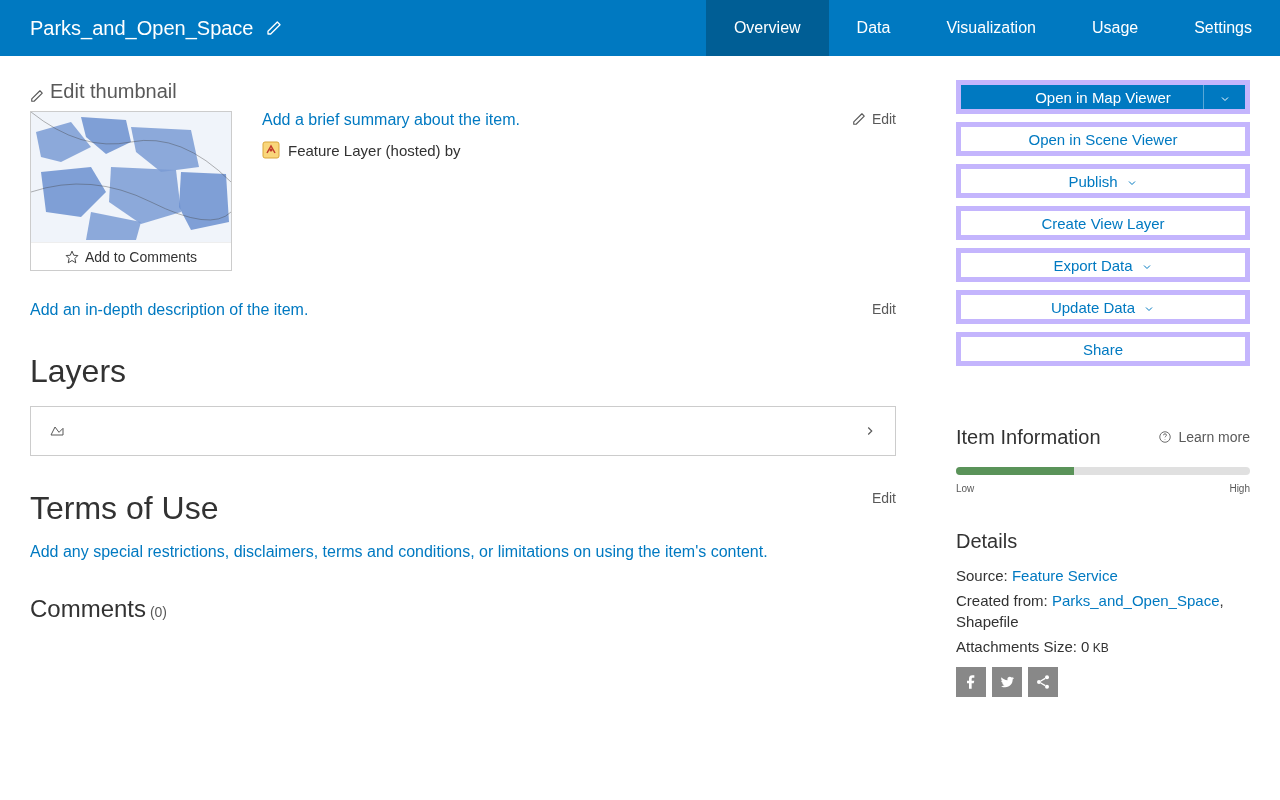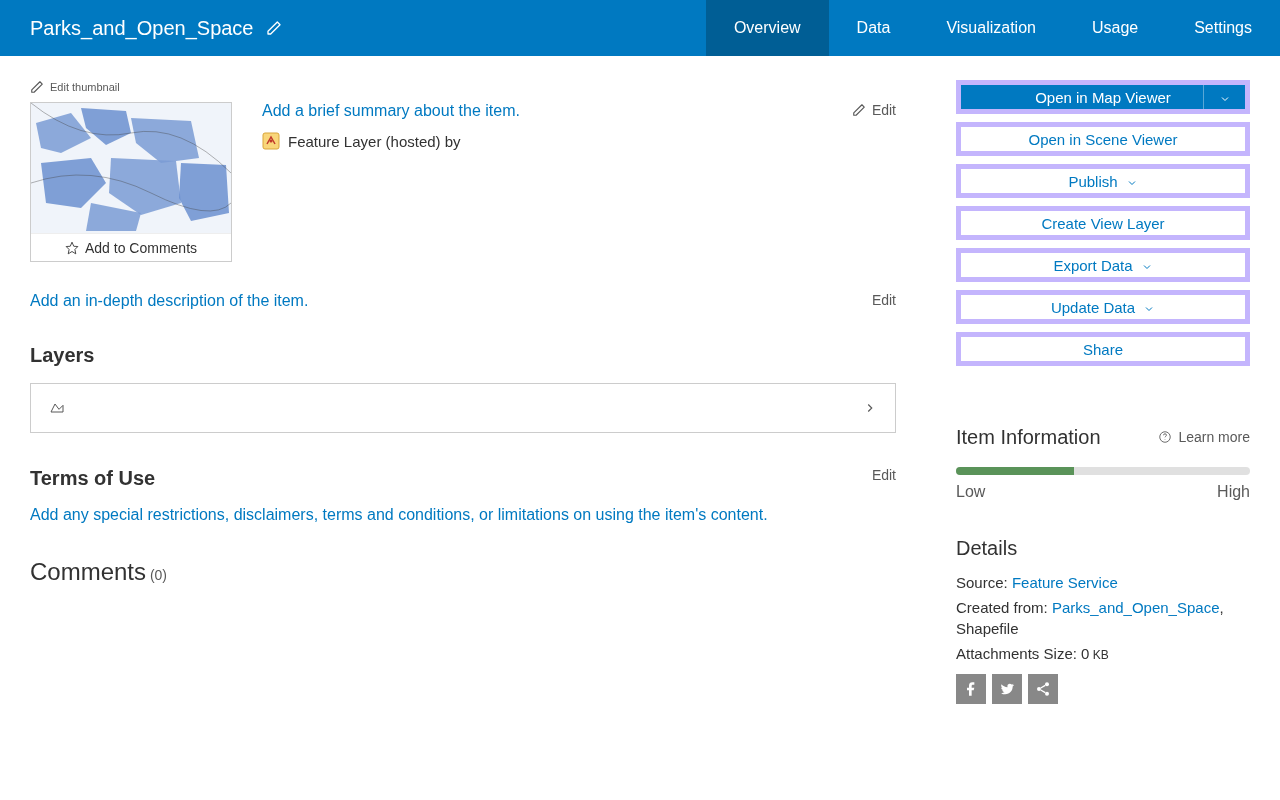--- a/index.html
+++ b/index.html
@@ -61,21 +61,21 @@
   .side {
     width: 294px;
     flex-shrink: 0;
   }
   
   .edit-thumb {
     display: flex;
     align-items: center;
     gap: 6px;
     color: #595959;
-    font-size: 11px;
+    font-size: 20px;
     margin-bottom: 8px;
   }
   .edit-thumb svg { stroke: #595959; }
   
   .top-row {
     display: flex;
     gap: 30px;
     margin-bottom: 30px;
   }
   .thumb-card {
@@ -145,22 +145,22 @@
   .section {
     margin-bottom: 34px;
     position: relative;
   }
   .desc-link {
     color: #0079c1;
     font-size: 16px;
     cursor: pointer;
   }
   .section-heading {
-    font-size: 20px;
-    font-weight: 700;
+    font-size: 32px;
+    font-weight: 400;
     color: #323232;
     margin-bottom: 16px;
   }
   .section .edit-float {
     position: absolute;
     right: 0;
     top: 0;
     display: flex;
     align-items: center;
     gap: 6px;
@@ -267,21 +267,21 @@
     overflow: hidden;
   }
   .progress-fill {
     height: 100%;
     background: #5a9359;
     width: 40%;
   }
   .scale-row {
     display: flex;
     justify-content: space-between;
-    font-size: 16px;
+    font-size: 10px;
     color: #595959;
     margin-top: 8px;
   }
 
   
   .details p {
     font-size: 15px;
     color: #323232;
     margin-bottom: 4px;
     line-height: 1.4;

